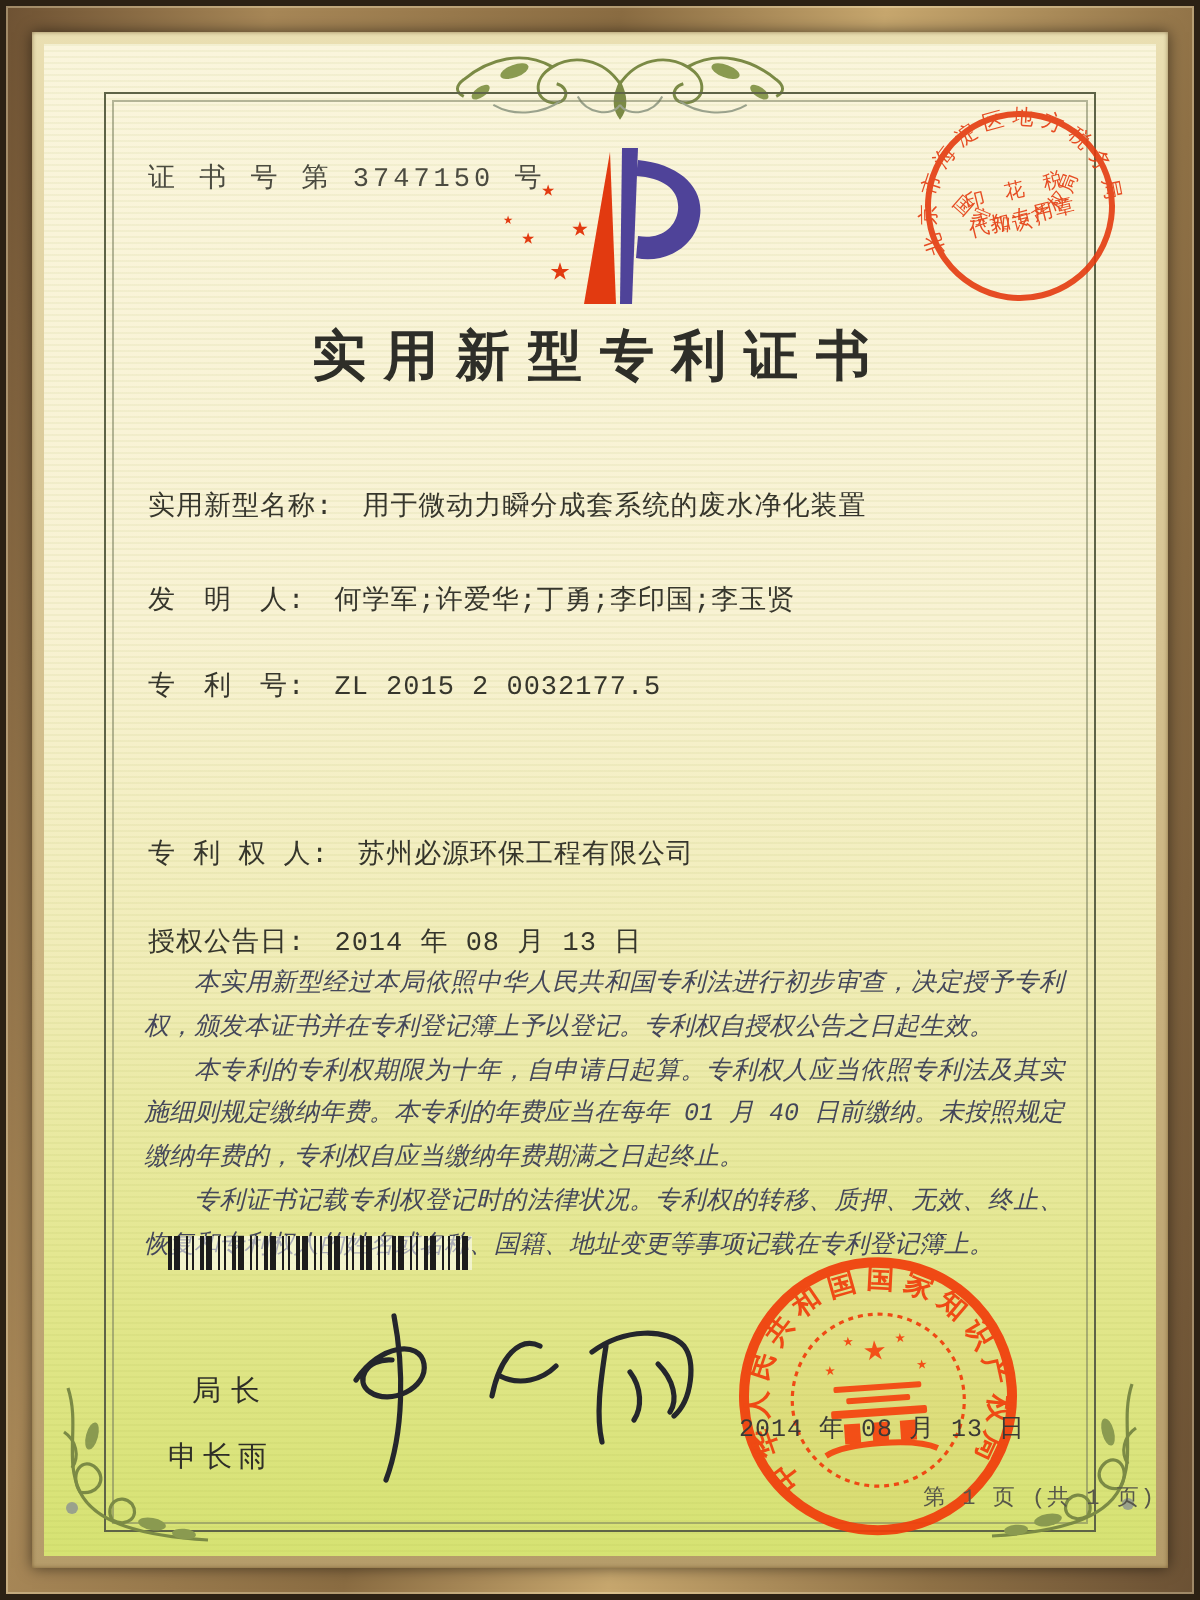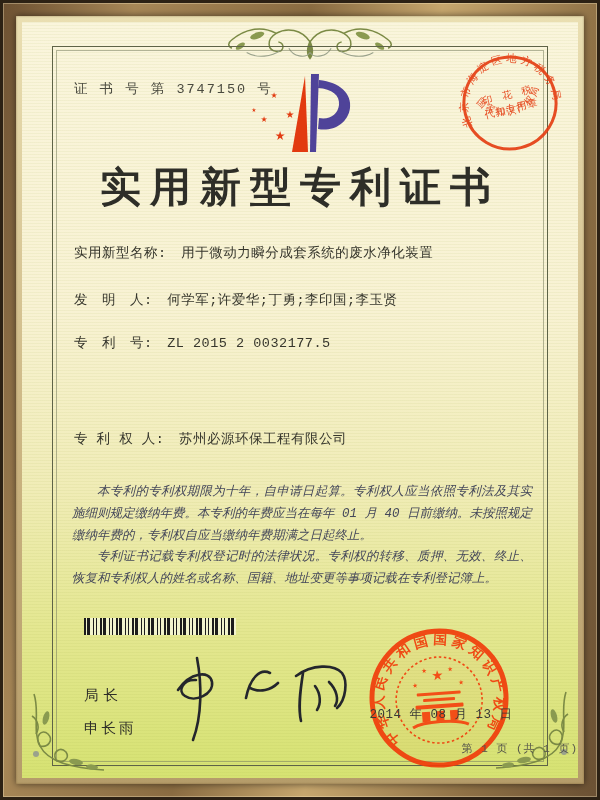--- a/index.html
+++ b/index.html
@@ -18,38 +18,38 @@
     background:
       repeating-linear-gradient(180deg, rgba(150,165,60,.08) 0 1px, rgba(255,255,255,0) 1px 3px),
       linear-gradient(180deg,#faf5dc 0%,#f8f2d3 38%,#f0ecb6 62%,#e4e791 80%,#d6e272 100%);}
   .inner-border{position:absolute;left:30px;top:24px;width:494px;height:718px;
     border:1.6px solid #5e6347;}
   .inner-border-thin{position:absolute;inset:3px;border:1px solid rgba(120,126,92,.55);}
   
   .cert-no{position:absolute;left:52px;top:58px;font-size:13.5px;color:#4b4b40;letter-spacing:2px;}
   .logo{position:absolute;left:218px;top:50px;width:124px;height:84px;}
   .title{position:absolute;left:0;top:138px;width:100%;text-align:center;
-    font-size:41px;font-weight:bold;color:#2e2e28;letter-spacing:9px;}
+    font-size:27px;font-weight:bold;color:#2e2e28;letter-spacing:9px;}
   
   .field{position:absolute;left:52px;width:470px;font-size:13.5px;color:#36362c;
     letter-spacing:.5px;white-space:nowrap;}
   .field .lab{margin-right:6px;}
   .f-name{top:222px}.f-inv{top:269px}.f-no{top:312px}.f-file{top:356px}
-  .f-owner{top:408px}.f-grant{top:440px}
+  .f-owner{top:396px}.f-grant{top:440px}
   
   .body-text{position:absolute;left:50px;top:460px;width:460px;
     font-size:12.5px;line-height:1.74;color:#44475a;font-style:italic;text-align:justify;}
   .body-text p{margin:0;text-indent:2em;}
   
   .barcode{position:absolute;left:62px;top:596px;width:152px;height:17px;
     background-color:rgba(255,255,255,.55);
     background-image:repeating-linear-gradient(90deg,
       #1c1c1c 0 2px,transparent 2px 3px,#1c1c1c 3px 6px,transparent 6px 9px,
       #1c1c1c 9px 10px,transparent 10px 12px,#1c1c1c 12px 13px,transparent 13px 16px);}
-  .sig-title{position:absolute;left:62px;top:664px;font-size:14.5px;color:#2f2f28;letter-spacing:5px;}
+  .sig-title{position:absolute;left:74px;top:664px;font-size:14.5px;color:#2f2f28;letter-spacing:5px;}
   .sig-name{position:absolute;left:62px;top:697px;font-size:14.5px;color:#2f2f28;letter-spacing:3px;text-align:center;}
   .sig-script{position:absolute;left:128px;top:624px;width:215px;height:104px;}
   .seal-bottom{position:absolute;left:328px;top:598px;width:180px;height:156px;
     transform:rotate(-4deg);opacity:.92;}
   .seal-date{position:absolute;left:344px;top:684px;width:150px;text-align:center;
     font-size:12.5px;color:#3a3a36;letter-spacing:.5px;}
   .stamp-top{position:absolute;left:433px;top:26px;width:110px;height:110px;
     transform:rotate(-14deg);opacity:.9;}
   .footer{position:absolute;left:0;top:719px;width:100%;text-align:right;
     font-size:11px;color:#56564a;letter-spacing:1px;}
@@ -134,22 +134,27 @@
       <span class="val">何学军;许爱华;丁勇;李印国;李玉贤</span>
     </div>
     <div class="field f-no">
       <span class="lab">专　利　号:</span>
       <span class="val">ZL 2015 2 0032177.5</span>
     </div>
     <div class="field f-owner">
       <span class="lab">专 利 权 人:</span>
       <span class="val">苏州必源环保工程有限公司</span>
     </div>
+    <div class="field f-grant">
+      <span class="lab">授权公告日:</span>
+      <span class="val">2014 年 08 月 13 日</span>
+    </div>
 
     <div class="body-text">
+      <p>本实用新型经过本局依照中华人民共和国专利法进行初步审查，决定授予专利权，颁发本证书并在专利登记簿上予以登记。专利权自授权公告之日起生效。</p>
       <p>本专利的专利权期限为十年，自申请日起算。专利权人应当依照专利法及其实施细则规定缴纳年费。本专利的年费应当在每年 01 月 40 日前缴纳。未按照规定缴纳年费的，专利权自应当缴纳年费期满之日起终止。</p>
       <p>专利证书记载专利权登记时的法律状况。专利权的转移、质押、无效、终止、恢复和专利权人的姓名或名称、国籍、地址变更等事项记载在专利登记簿上。</p>
     </div>
 
     <div class="barcode"></div>
 
     <div class="sig-title">局长</div>
     <div class="sig-name">申长雨</div>
     <svg class="sig-script" viewBox="0 0 215 104">
       <g fill="none" stroke="#24262c" stroke-width="2.6" stroke-linecap="round">

